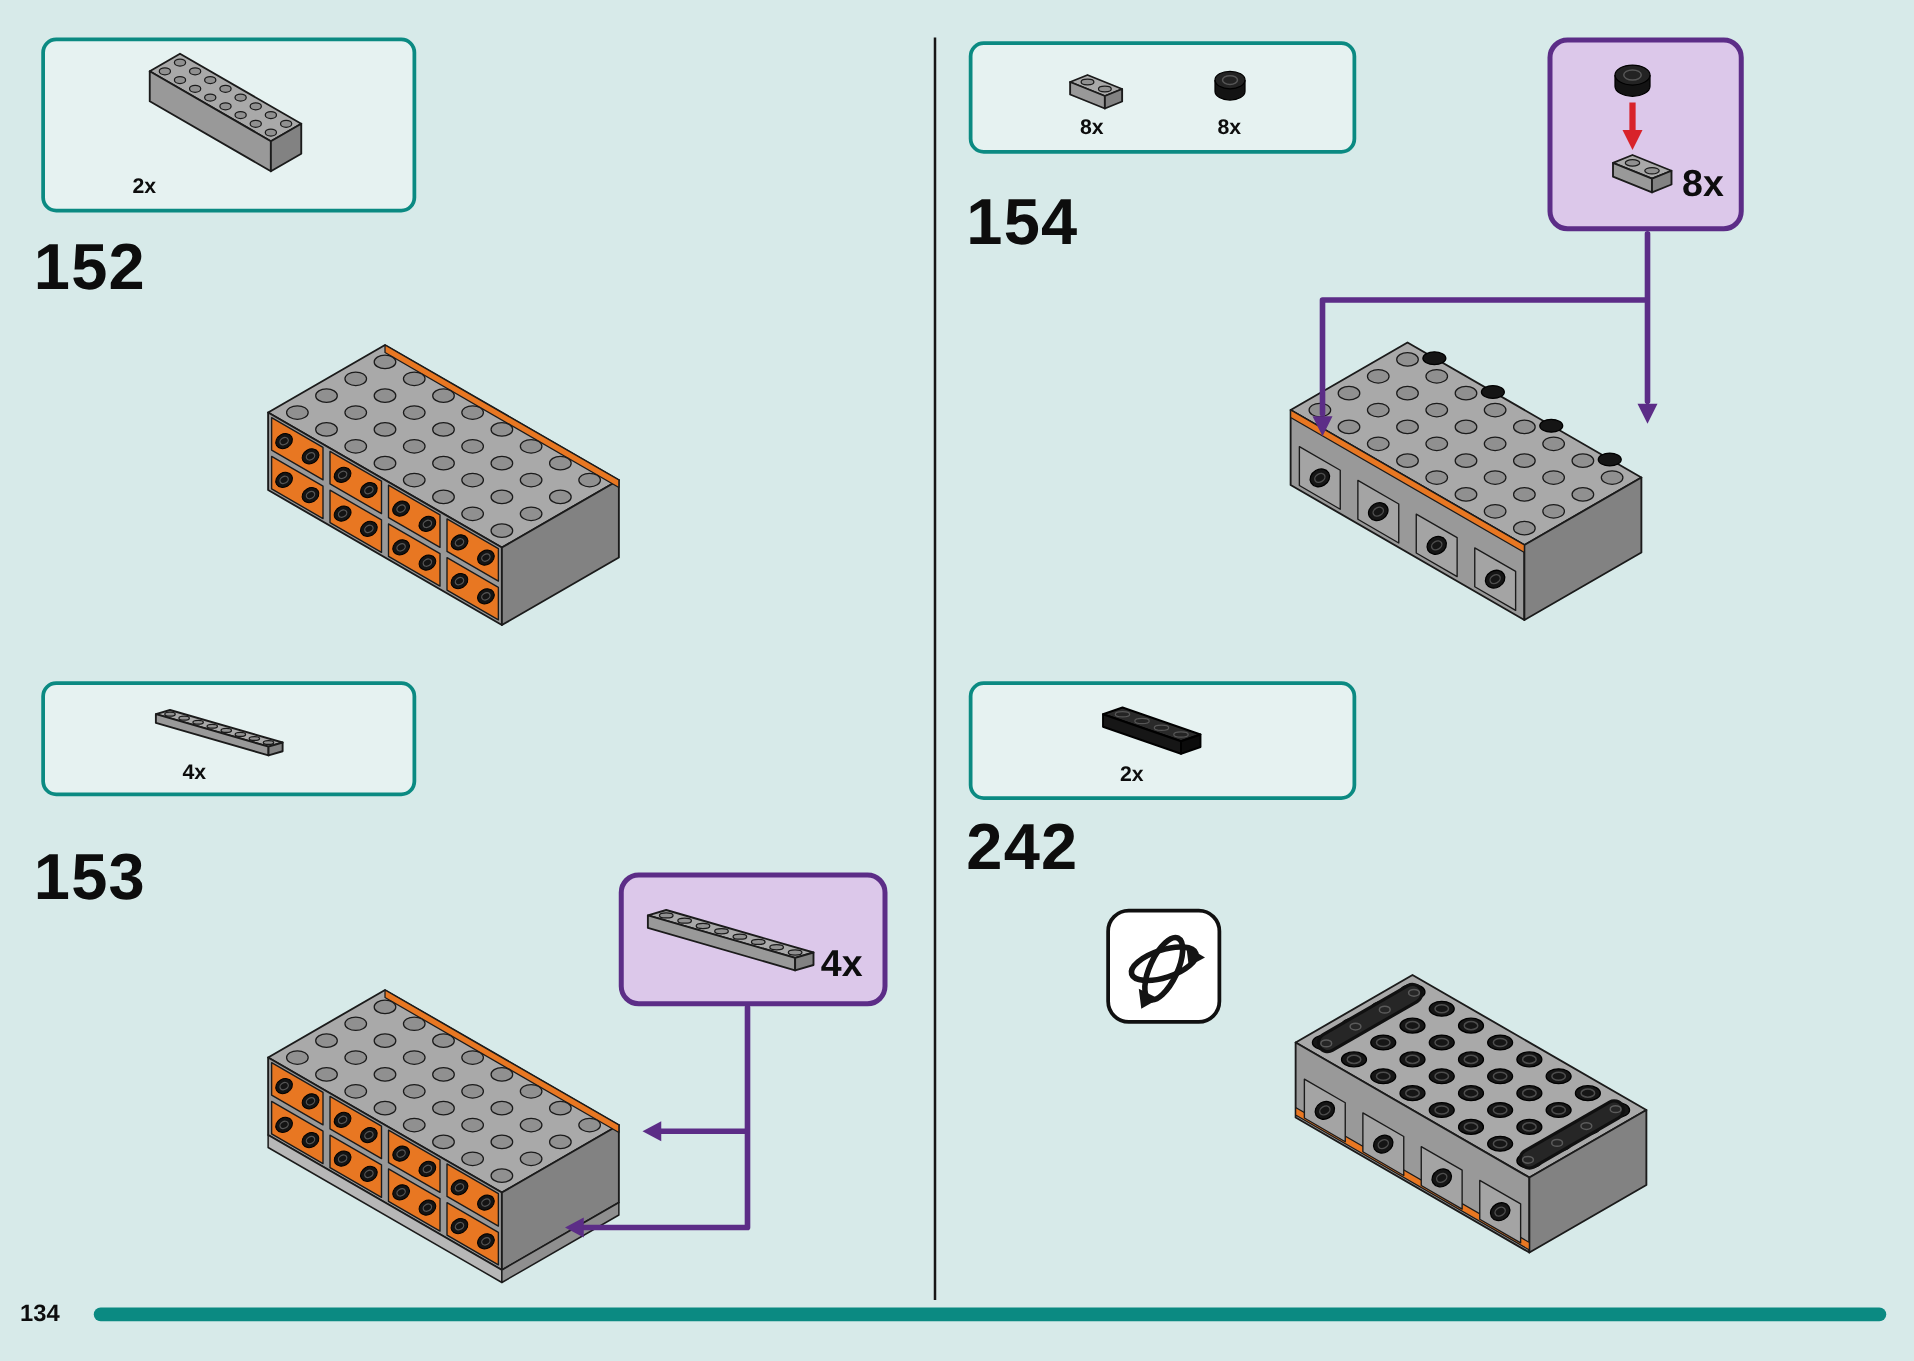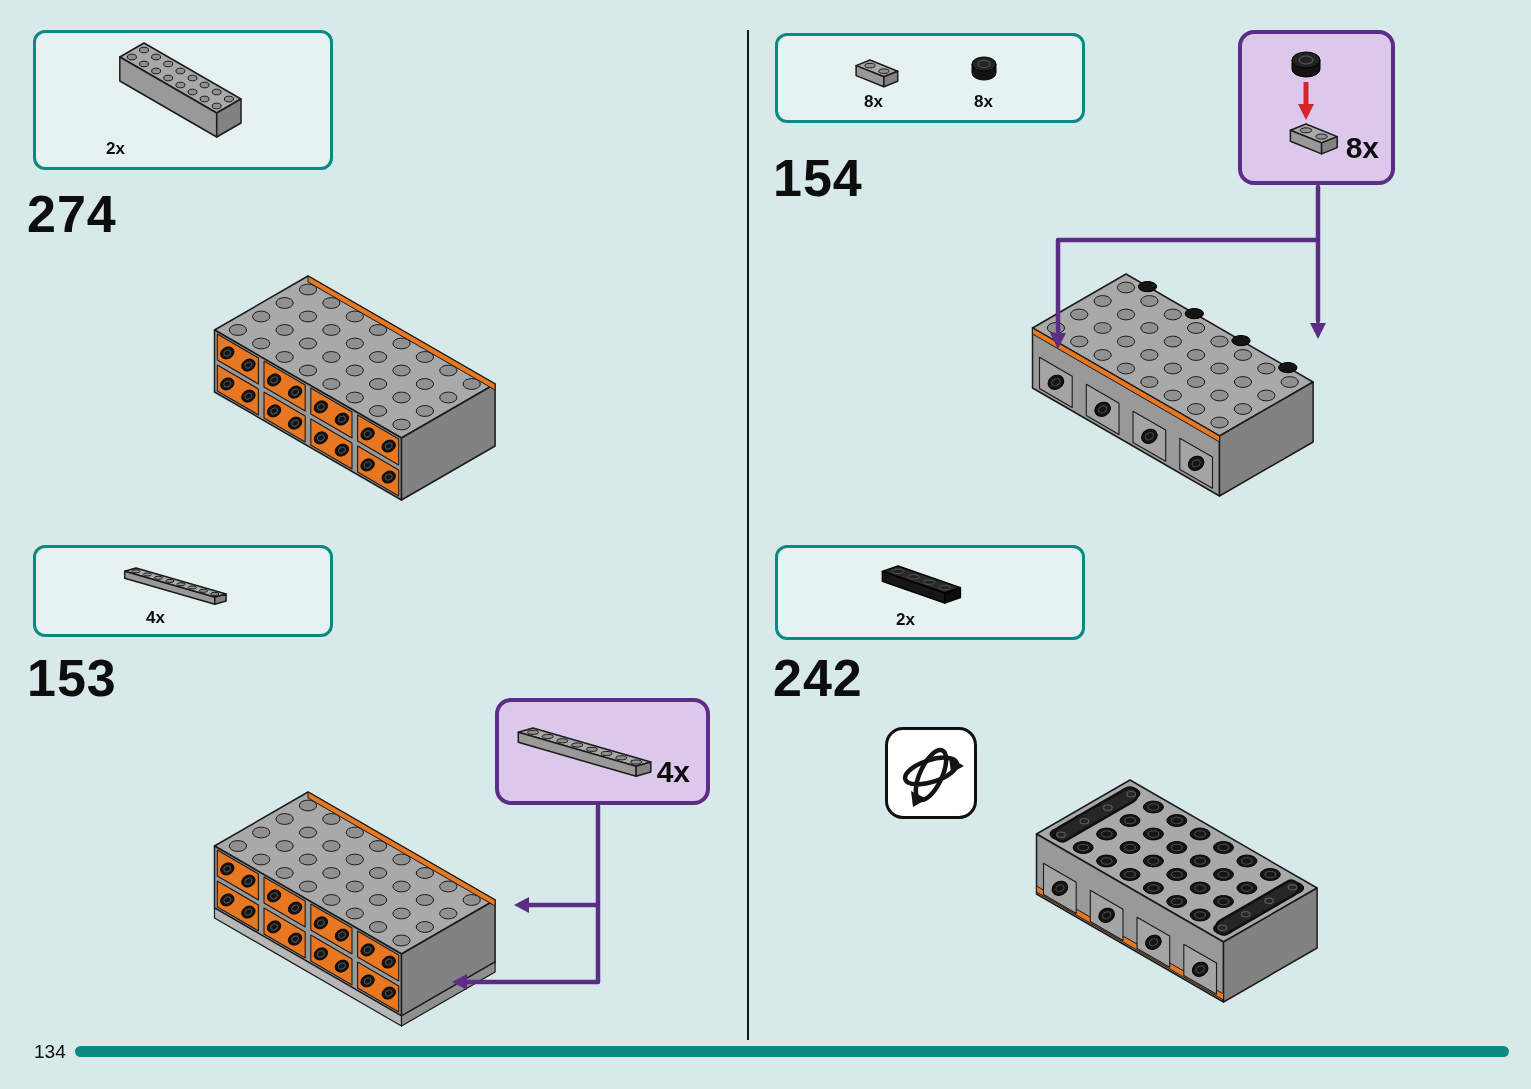--- a/index.html
+++ b/index.html
@@ -46,21 +46,21 @@
     color:#0d0d0d;
   }
   .rotate-icon{
     position:absolute;
     left:885px;top:727px;width:92px;height:92px;
     background:#ffffff;
     border:3.5px solid #101010;
     border-radius:18px;
     display:flex;align-items:center;justify-content:center;
   }
-  .footer-num{position:absolute;left:34px;top:1041px;font-size:19px;font-weight:400;color:#0d0d0d;}
+  .footer-num{position:absolute;left:16px;top:1041px;font-size:19px;font-weight:700;color:#0d0d0d;}
   .footer-bar{position:absolute;left:75px;top:1046px;width:1434px;height:11px;background:#0b8a82;border-radius:6px;}
   svg.illu{position:absolute;}
   .overlay{z-index:5;}
 </style>
 </head>
 <body>
 
 <div class="page">
 
   <div class="divider"></div>
@@ -83,21 +83,21 @@
           <ellipse cx="126.4" cy="52.0" rx="4.48" ry="2.8000000000000003" fill="#909090" stroke="#1b1b1b" stroke-width="1"></ellipse>
           <ellipse cx="150.6" cy="52.0" rx="4.48" ry="2.8000000000000003" fill="#909090" stroke="#1b1b1b" stroke-width="1"></ellipse>
           <ellipse cx="138.5" cy="59.0" rx="4.48" ry="2.8000000000000003" fill="#909090" stroke="#1b1b1b" stroke-width="1"></ellipse>
           <ellipse cx="162.7" cy="59.0" rx="4.48" ry="2.8000000000000003" fill="#909090" stroke="#1b1b1b" stroke-width="1"></ellipse>
           <ellipse cx="150.6" cy="66.0" rx="4.48" ry="2.8000000000000003" fill="#909090" stroke="#1b1b1b" stroke-width="1"></ellipse>
           <ellipse cx="174.9" cy="66.0" rx="4.48" ry="2.8000000000000003" fill="#909090" stroke="#1b1b1b" stroke-width="1"></ellipse>
           <ellipse cx="162.7" cy="73.0" rx="4.48" ry="2.8000000000000003" fill="#909090" stroke="#1b1b1b" stroke-width="1"></ellipse>
         </svg>
       <div class="count" style="left:70px;top:106px">2x</div>
     </div>
-    <div class="step-number" style="left:27px;top:188px">274</div>
+    <div class="step-number" style="left:27px;top:188px">152</div>
     <svg id="svg-asm-152" class="illu" style="left:200px;top:262px" width="340" height="250" viewBox="0 0 340 250">
         <polygon points="108.0,14.0 295.1,122.0 201.5,176.0 14.5,68.0" fill="#a9a9a9" stroke="#1b1b1b" stroke-width="1.5" stroke-linejoin="round"></polygon>
         <polygon points="14.5,68.0 201.5,176.0 201.5,238.0 14.5,130.0" fill="#999999" stroke="#1b1b1b" stroke-width="1.5" stroke-linejoin="round"></polygon>
         <polygon points="201.5,176.0 295.1,122.0 295.1,184.0 201.5,238.0" fill="#828282" stroke="#1b1b1b" stroke-width="1.5" stroke-linejoin="round"></polygon>
         <polygon points="108.0,14.0 295.1,122.0 295.1,128.0 108.0,20.0" fill="#e87722" stroke="#1b1b1b" stroke-width="1" stroke-linejoin="round"></polygon>
         <ellipse cx="108.0" cy="27.5" rx="8.64" ry="5.4" fill="#909090" stroke="#1b1b1b" stroke-width="1"></ellipse>
         <ellipse cx="84.6" cy="41.0" rx="8.64" ry="5.4" fill="#909090" stroke="#1b1b1b" stroke-width="1"></ellipse>
         <ellipse cx="61.2" cy="54.5" rx="8.64" ry="5.4" fill="#909090" stroke="#1b1b1b" stroke-width="1"></ellipse>
         <ellipse cx="37.9" cy="68.0" rx="8.64" ry="5.4" fill="#909090" stroke="#1b1b1b" stroke-width="1"></ellipse>
         <ellipse cx="131.4" cy="41.0" rx="8.64" ry="5.4" fill="#909090" stroke="#1b1b1b" stroke-width="1"></ellipse>
@@ -181,21 +181,21 @@
           <ellipse cx="36.3" cy="18.5" rx="4.16" ry="1.56" fill="#909090" stroke="#1b1b1b" stroke-width="1"></ellipse>
           <ellipse cx="47.5" cy="21.8" rx="4.16" ry="1.56" fill="#909090" stroke="#1b1b1b" stroke-width="1"></ellipse>
           <ellipse cx="58.8" cy="25.0" rx="4.16" ry="1.56" fill="#909090" stroke="#1b1b1b" stroke-width="1"></ellipse>
           <ellipse cx="70.0" cy="28.3" rx="4.16" ry="1.56" fill="#909090" stroke="#1b1b1b" stroke-width="1"></ellipse>
           <ellipse cx="81.3" cy="31.5" rx="4.16" ry="1.56" fill="#909090" stroke="#1b1b1b" stroke-width="1"></ellipse>
           <ellipse cx="92.5" cy="34.8" rx="4.16" ry="1.56" fill="#909090" stroke="#1b1b1b" stroke-width="1"></ellipse>
           <ellipse cx="103.8" cy="38.0" rx="4.16" ry="1.56" fill="#909090" stroke="#1b1b1b" stroke-width="1"></ellipse>
         </svg>
       <div class="count" style="left:110px;top:60px">4x</div>
     </div>
-    <div class="step-number" style="left:27px;top:652px">153</div>
+    <div class="step-number" style="left:27px;top:676px">153</div>
 
     <div class="callout" style="left:495px;top:698px;width:215px;height:107px">
       <svg id="svg-co-153" class="illu" style="left:8px;top:12px" width="165" height="72" viewBox="0 0 165 72">
           <polygon points="26.0,14.0 143.8,48.0 129.1,52.3 11.3,18.3" fill="#a9a9a9" stroke="#1b1b1b" stroke-width="1.5" stroke-linejoin="round"></polygon>
           <polygon points="11.3,18.3 129.1,52.3 129.1,62.3 11.3,28.3" fill="#999999" stroke="#1b1b1b" stroke-width="1.5" stroke-linejoin="round"></polygon>
           <polygon points="129.1,52.3 143.8,48.0 143.8,58.0 129.1,62.3" fill="#828282" stroke="#1b1b1b" stroke-width="1.5" stroke-linejoin="round"></polygon>
           <ellipse cx="26.0" cy="18.3" rx="5.44" ry="2.04" fill="#909090" stroke="#1b1b1b" stroke-width="1"></ellipse>
           <ellipse cx="40.7" cy="22.5" rx="5.44" ry="2.04" fill="#909090" stroke="#1b1b1b" stroke-width="1"></ellipse>
           <ellipse cx="55.4" cy="26.8" rx="5.44" ry="2.04" fill="#909090" stroke="#1b1b1b" stroke-width="1"></ellipse>
           <ellipse cx="70.2" cy="31.0" rx="5.44" ry="2.04" fill="#909090" stroke="#1b1b1b" stroke-width="1"></ellipse>

